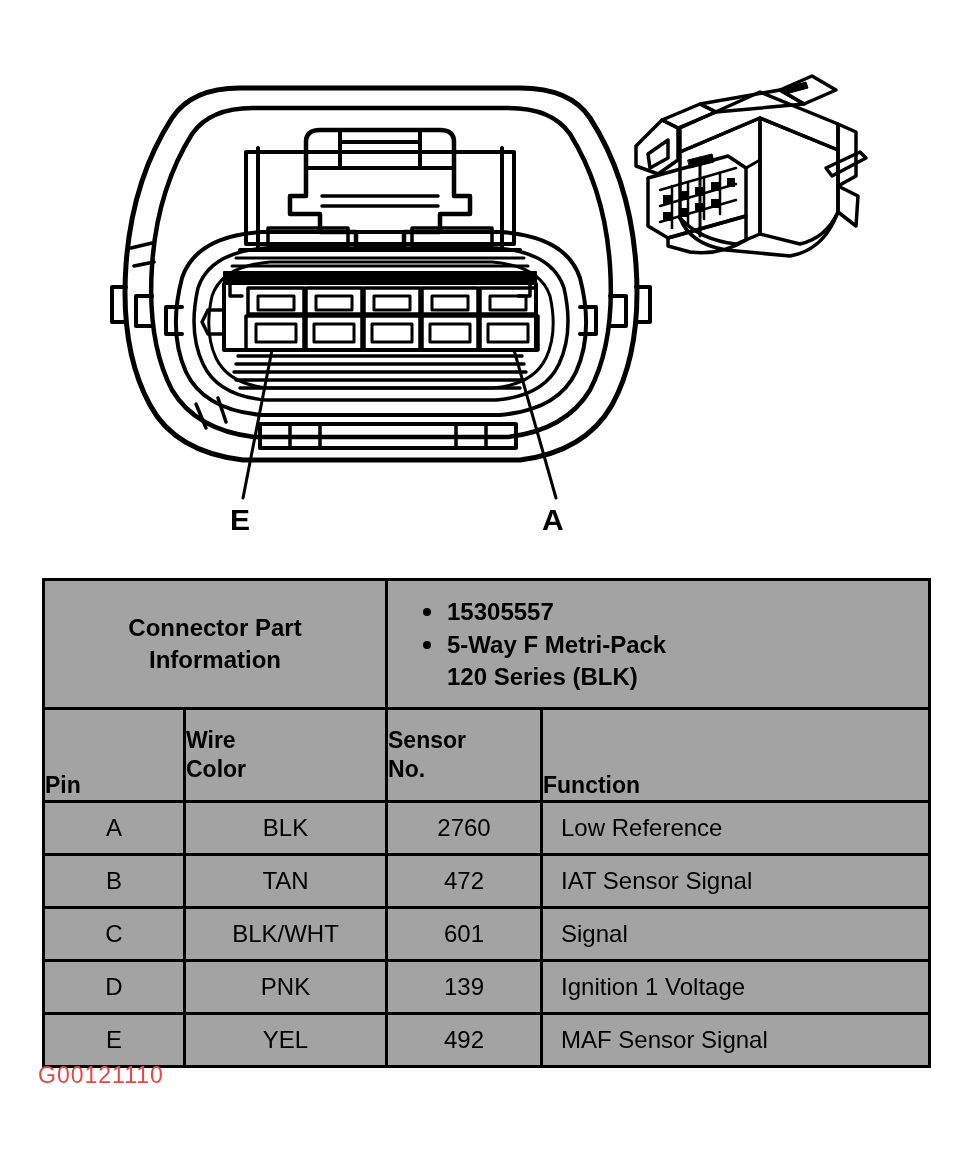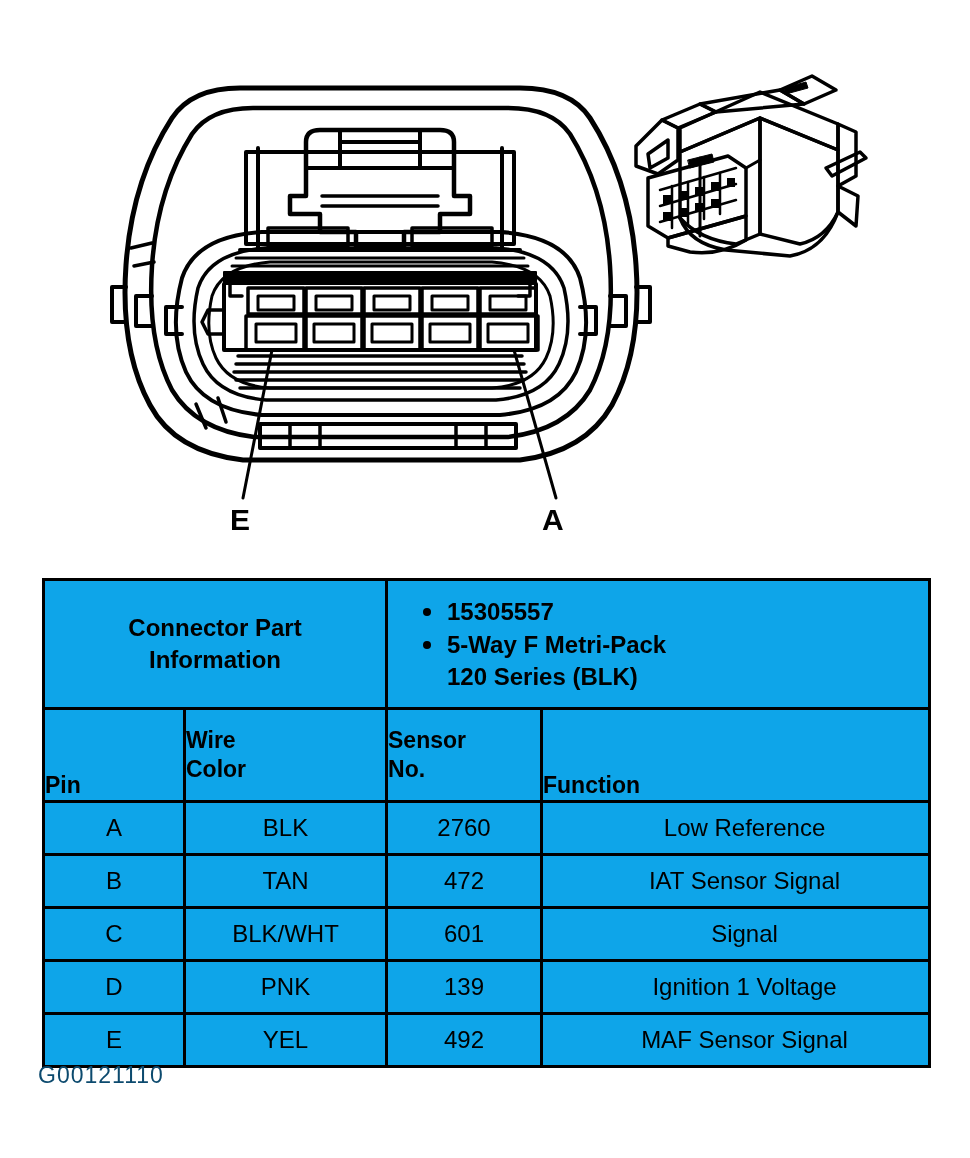--- a/index.html
+++ b/index.html
@@ -46,21 +46,21 @@
   #pinout-table-wrap {
     position: absolute;
     left: 42px;
     top: 578px;
     width: 886px;
   }
   table.pinout {
     border-collapse: collapse;
     table-layout: fixed;
     width: 886px;
-    background: #0ea5e9;
+    background: #a3a3a3;
   }
   table.pinout td {
     border: 3px solid #000;
     padding: 0;
     vertical-align: middle;
     font-family: "Liberation Sans", sans-serif;
     color: #000;
   }
   
   col.c-pin      { width: 141px; }
@@ -118,34 +118,34 @@
   }
 
   
   td.cell {
     height: 50px;
     font-size: 24px;
     font-weight: 400;
     text-align: center;
   }
   td.cell.func {
-    text-align: center;
+    text-align: left;
     padding-left: 18px;
   }
 
   
   #figure-id {
     position: absolute;
     left: 38px;
     top: 1062px;
     font-family: "Liberation Sans", sans-serif;
     font-size: 23px;
     font-weight: 400;
     letter-spacing: 1px;
-    color: #0c4a6e;
+    color: #ef4444;
   }
 </style>
 </head>
 <body>
 
 <div id="figure-area">
   <svg width="970" height="565" viewBox="0 0 970 565" xmlns="http://www.w3.org/2000/svg">
     <g fill="none" stroke="#000" stroke-linecap="round" stroke-linejoin="round">
 
       <g>

